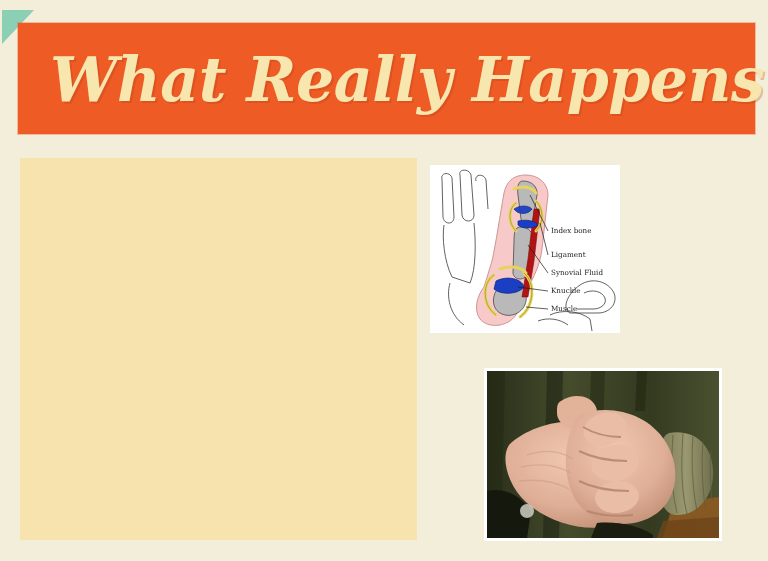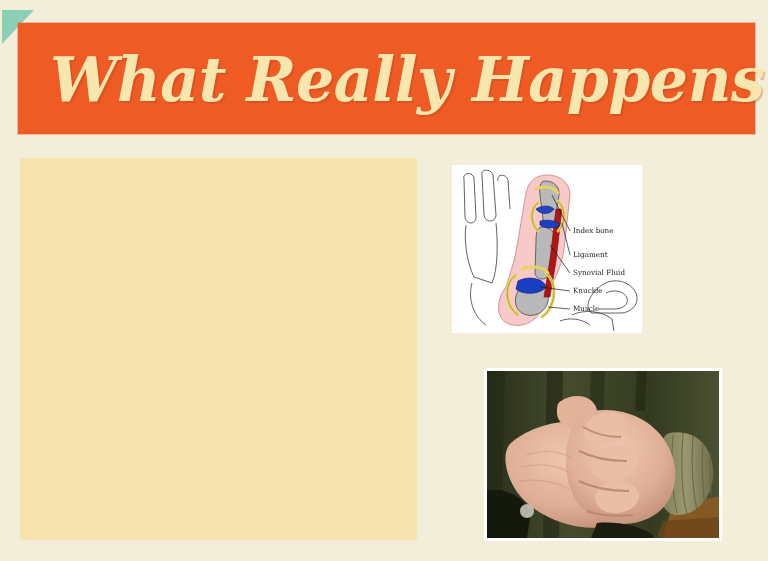--- a/index.html
+++ b/index.html
@@ -73,21 +73,21 @@
     padding: 16px 18px;
     font-size: 16px;
     color: #4a4032;
     line-height: 1.45;
     white-space: pre-wrap;
   }
 
   
   #anatomy-figure {
     position: absolute;
-    left: 452px;
+    left: 430px;
     top: 165px;
     width: 190px;
     height: 168px;
     background: #ffffff;
     overflow: hidden;
   }
   #anatomy-figure svg { display: block; }
   .anat-label {
     font-family: "DejaVu Serif", serif;
     font-size: 7.2px;

